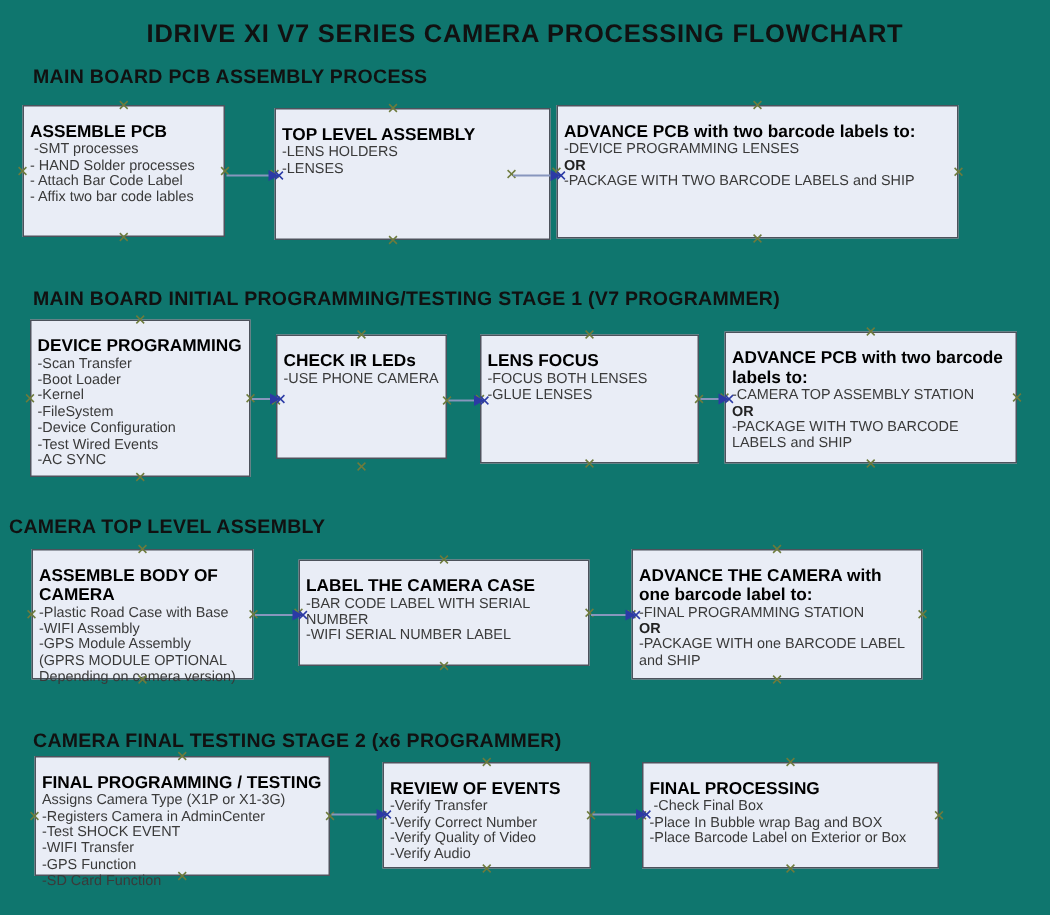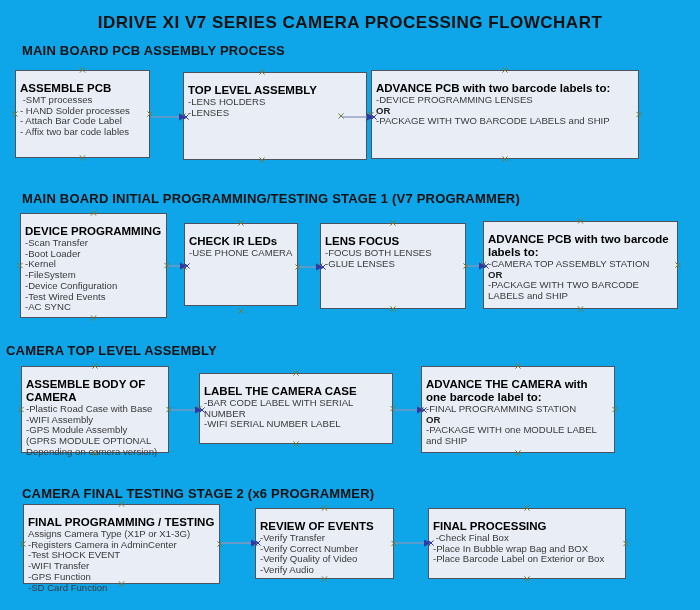--- a/index.html
+++ b/index.html
@@ -1,17 +1,17 @@
 <!DOCTYPE html>
 <html style="--box-fill: #e9edf6; --box-border: #4d525c; --body-text: #3a3a3a;"><head>
 <meta charset="utf-8">
 <style>
   html,body{margin:0;padding:0;background:#ffffff;}
   #stage{
-    position:relative;width:700px;height:610px;background:#0ea5e9;overflow:hidden;
+    position:relative;width:700px;height:610px;background:#0f766e;overflow:hidden;
     font-family:"Liberation Sans","DejaVu Sans",sans-serif;
   }
   .page-title{
     position:absolute;left:0;top:13px;width:100%;text-align:center;
     font-size:17px;font-weight:bold;color:#111;letter-spacing:0.5px;white-space:nowrap;
   }
   .section-header{
     position:absolute;font-size:13px;font-weight:bold;color:#111;
     letter-spacing:0.2px;white-space:nowrap;
   }
@@ -93,21 +93,21 @@
     </div>
     <div class="flow-box" style="left: 199px; top: 373px; width: 194px; height: 71px;">
       <div class="box-title">LABEL THE CAMERA CASE</div>
       <div class="box-line">-BAR CODE LABEL WITH SERIAL NUMBER</div>
       <div class="box-line">-WIFI SERIAL NUMBER LABEL</div>
     </div>
     <div class="flow-box" style="left: 421px; top: 366px; width: 194px; height: 87px;">
       <div class="box-title">ADVANCE THE CAMERA with one barcode label to:</div>
       <div class="box-line">-FINAL PROGRAMMING STATION</div>
       <div class="box-line bold">OR</div>
-      <div class="box-line">-PACKAGE WITH one MODULE LABEL and SHIP</div>
+      <div class="box-line">-PACKAGE WITH one BARCODE LABEL and SHIP</div>
     </div>
     <div class="section-header" style="left: 22px; top: 486px;">CAMERA FINAL TESTING STAGE 2 (x6 PROGRAMMER)</div>
     <div class="flow-box" style="left: 23px; top: 504px; width: 197px; height: 80px;">
       <div class="box-title">FINAL PROGRAMMING / TESTING</div>
       <div class="box-line">Assigns Camera Type (X1P or X1-3G)</div>
       <div class="box-line">-Registers Camera in AdminCenter</div>
       <div class="box-line">-Test SHOCK EVENT</div>
       <div class="box-line">-WIFI Transfer</div>
       <div class="box-line">-GPS Function</div>
       <div class="box-line">-SD Card Function</div>

